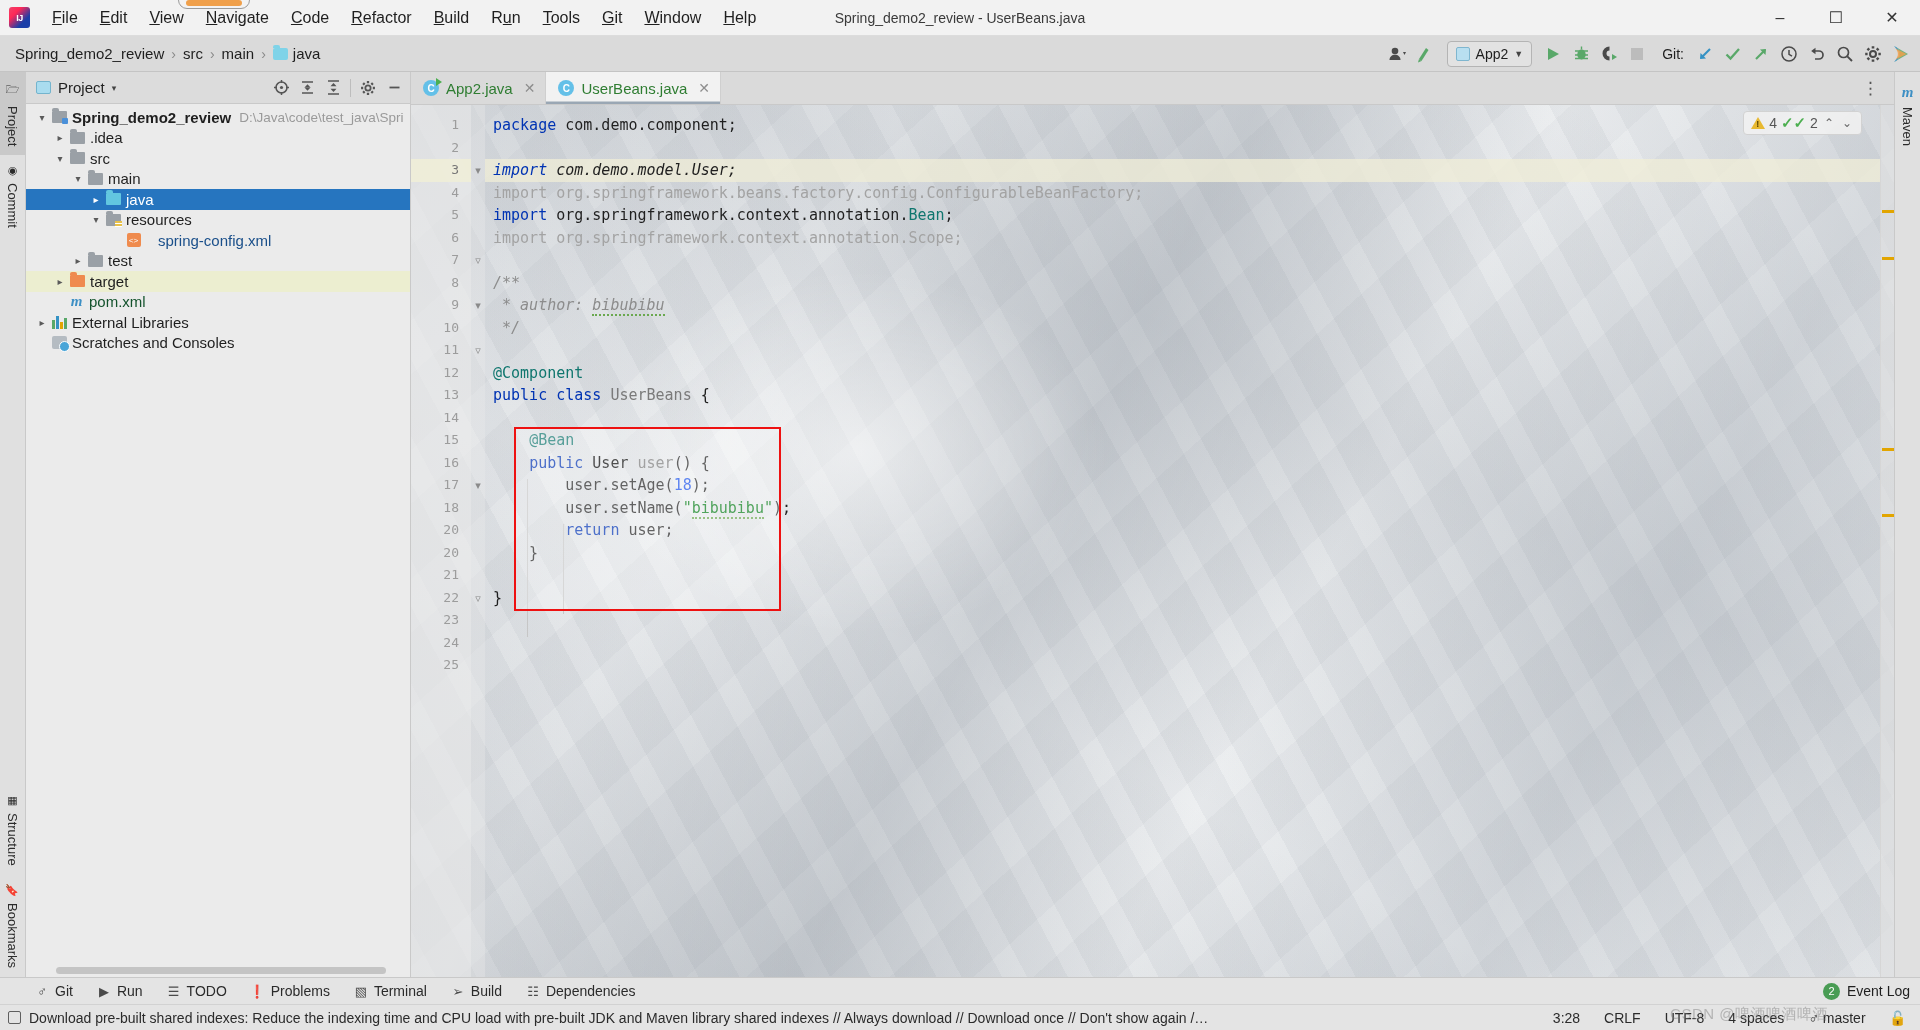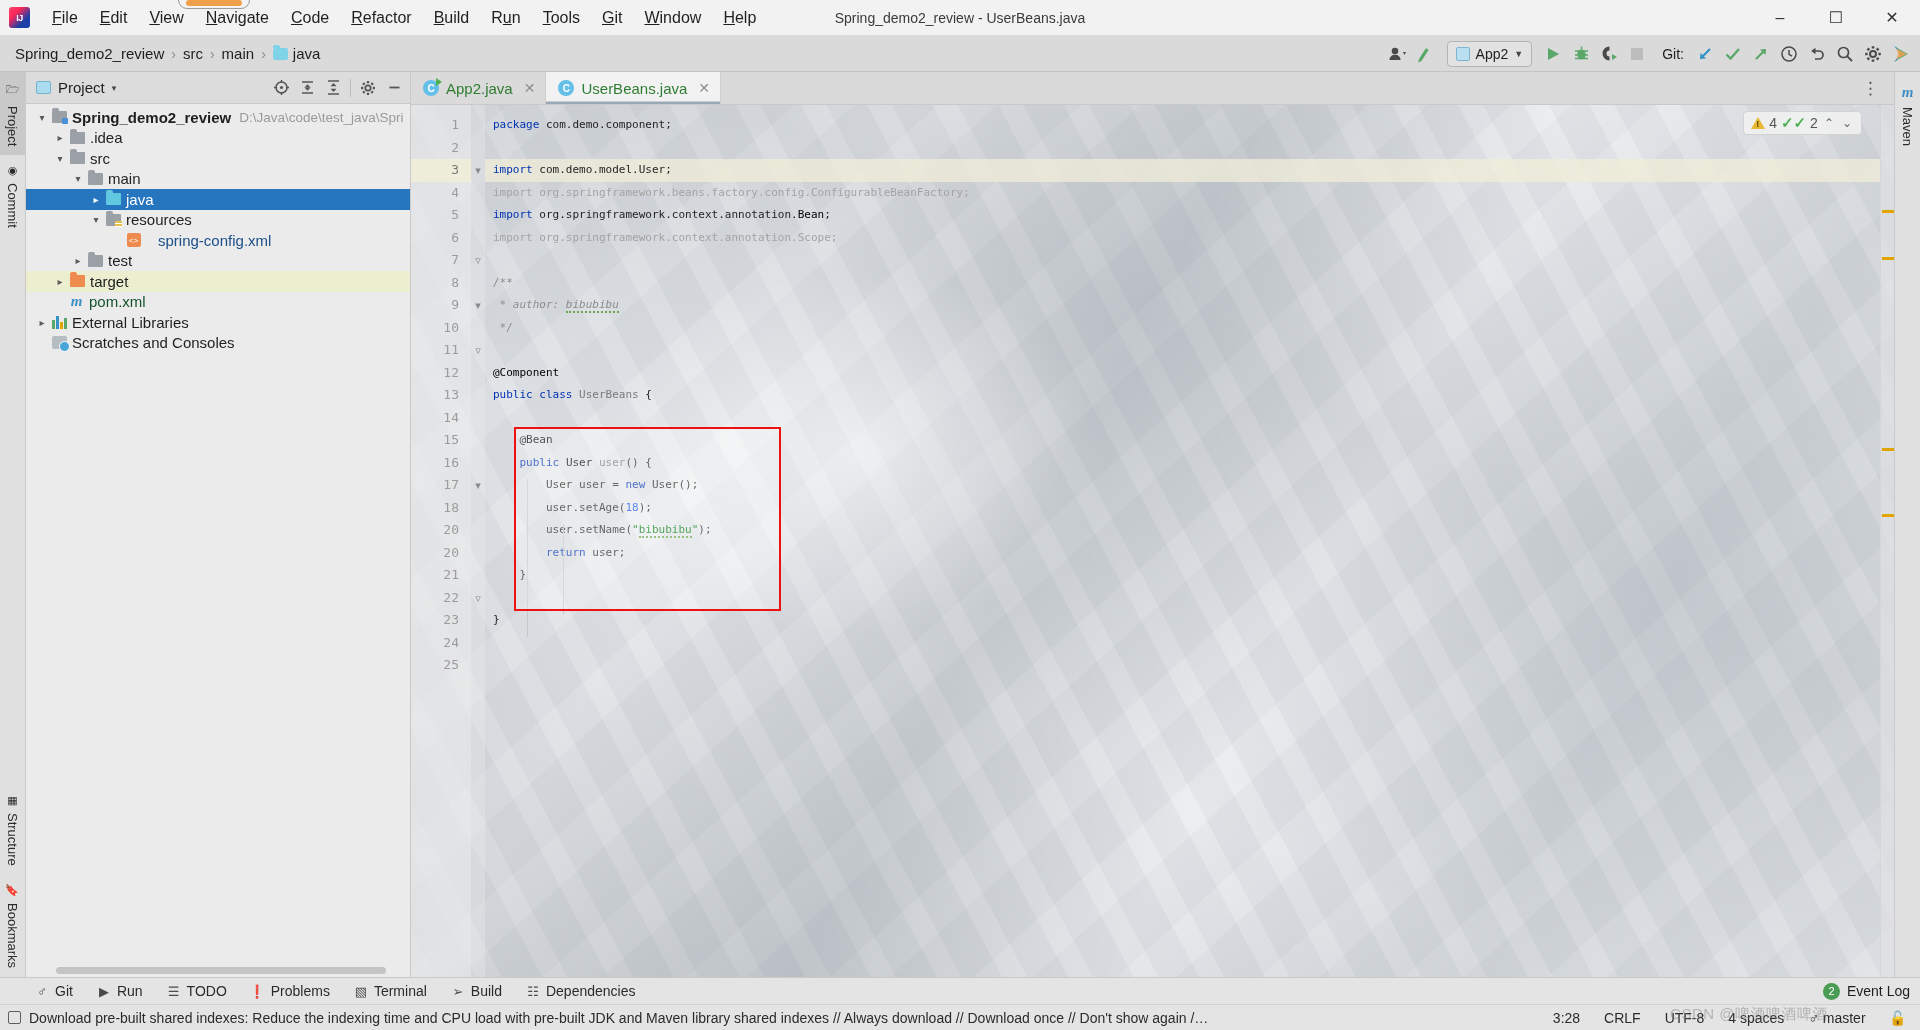--- a/index.html
+++ b/index.html
@@ -166,27 +166,27 @@
   .gutter {
     width: 60px; flex:none; text-align:right; font-family:"DejaVu Sans Mono", monospace;
     font-size:13px; color:#9c9c9c; padding-top:9px; position:relative;
     background: rgba(235,235,235,0.65);
   }
   .gl { height:22.5px; line-height:22.5px; padding-right:12px; position:relative; }
   .gl.cur { background: rgba(240,238,215,0.85); color:#777; }
   .foldbar { width: 14px; flex:none; padding-top:9px; position:relative; background: rgba(235,235,235,0.35);}
   .fm { height:22.5px; line-height:22.5px; text-align:center; color:#8a8a8a; font-size:11px; }
   .code {
-    flex:1; padding-top:9px; font-family:"DejaVu Sans Mono", monospace; font-size:11px;
+    flex:1; padding-top:9px; font-family:"DejaVu Sans Mono", monospace; font-size:15px;
     position:relative; min-width:0; overflow:hidden;
   }
   .cl { height:22.5px; line-height:22.5px; white-space:pre; padding-left:8px; }
-  .cl.cur { background: rgba(240,238,215,0.75); }
+  .cl.cur { background: rgba(240,238,215,0.75); font-style: italic; }
   .kw { color:#0033b3; } .str { color:#067d17; } .num { color:#1750eb; }
-  .ann { color:#000000; } .cmt { color:#8c8c8c; font-style:italic; }
+  .ann { color:#0f766e; } .cmt { color:#8c8c8c; font-style:italic; }
   .grey { color:#a3a3a3; } .cls-nm { color:#000; } .mth { color:#7a7a7a; }
   .squig { border-bottom: 2px dotted #6aa84f; }
   .indent-guide { position:absolute; width:1px; background:#c6c6c6; }
 
   .redbox {
     position:absolute; border:2px solid #ee1111; pointer-events:none; z-index:5;
     background: rgba(255,255,255,0.30);
   }
 
   
@@ -627,21 +627,20 @@
           <div class="cl"></div>
           <div class="cl"><span class="cmt">/**</span></div>
           <div class="cl"><span class="cmt"> * author: <span class="squig">bibubibu</span></span></div>
           <div class="cl"><span class="cmt"> */</span></div>
           <div class="cl"></div>
           <div class="cl"><span class="ann">@Component</span></div>
           <div class="cl"><span class="kw">public class</span> <span class="mth">UserBeans</span> {</div>
           <div class="cl"></div>
           <div class="cl">    <span class="ann">@Bean</span></div>
           <div class="cl">    <span class="kw">public</span> <span class="cls-nm">User</span> <span class="mth">user</span>() {</div>
-          <div class="cl">        User user = <span class="kw">new</span> User();</div>
           <div class="cl">        user.setAge(<span class="num">18</span>);</div>
           <div class="cl">        user.setName(<span class="str">"<span class="squig">bibubibu</span>"</span>);</div>
           <div class="cl">        <span class="kw">return</span> user;</div>
           <div class="cl">    }</div>
           <div class="cl"></div>
           <div class="cl">}</div>
           <div class="cl"></div>
 
           <div class="indent-guide" style="left:42px; top:374px; height:158px;"></div>
           <div class="indent-guide" style="left:78px; top:419px; height:90px;"></div>

